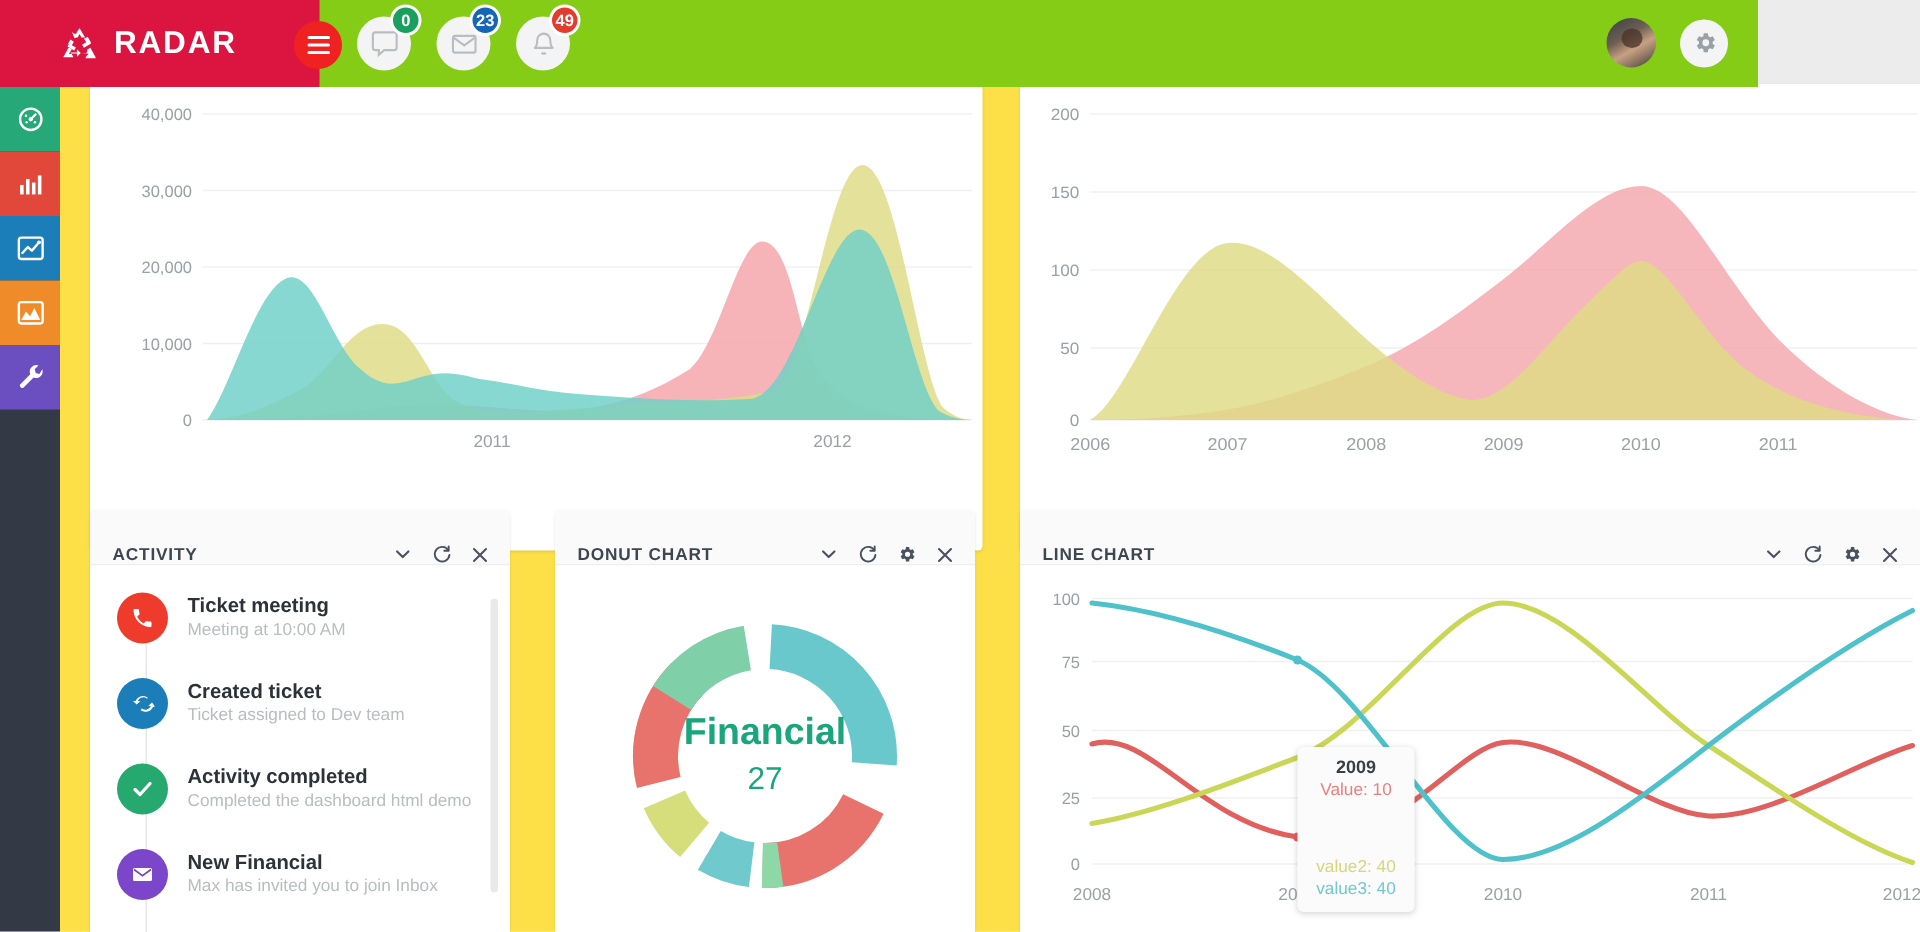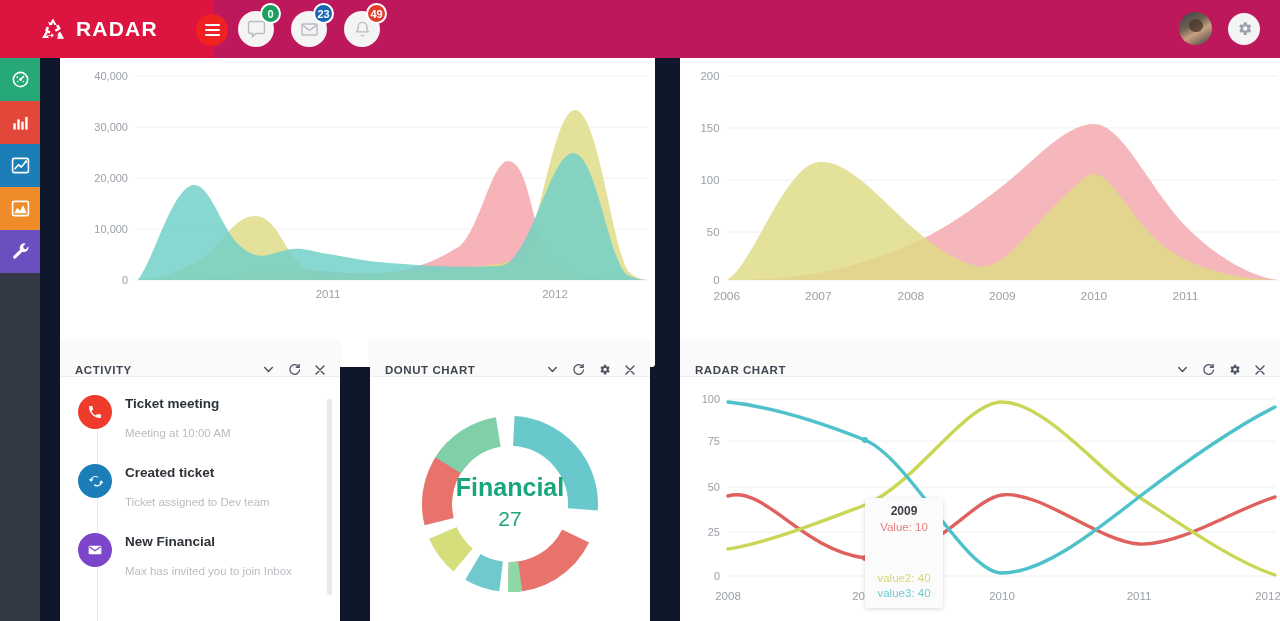--- a/index.html
+++ b/index.html
@@ -6,22 +6,22 @@
   html, body {
     width: 1280px; height: 621px;
     background: #ececec;
     font-family: "Liberation Sans", sans-serif;
     overflow: hidden;
   }
 
   
   .topbar {
     position: absolute; top: 0; left: 0;
-    width: 1280px; height: 58px;
-    background: #be185d;
+    width: 1172px; height: 58px;
+    background: #84cc16;
     z-index: 40;
   }
   .brand {
     position: absolute; top: 0; left: 0;
     width: 213px; height: 58px;
     background: #dc1440;
     display: flex; align-items: center; padding-left: 40px;
   }
   .brand-logo { width: 26px; height: 26px; margin-right: 10px; flex: none; }
   .brand-text {
@@ -97,21 +97,21 @@
     width: 40px; height: 43px;
     display: flex; align-items: center; justify-content: center;
     cursor: pointer;
   }
   .side-item svg { display: block; }
 
   
   .content {
     position: absolute; top: 58px; left: 40px;
     width: 1240px; height: 563px;
-    background: #0f172a;
+    background: #fde047;
   }
 
   .panel {
     position: absolute;
     background: #ffffff;
     border-radius: 3px;
     box-shadow: 0 1px 2px rgba(0,0,0,.10);
   }
 
   .panel-head {
@@ -167,21 +167,21 @@
     flex: none; margin-right: 13px;
     display: flex; align-items: center; justify-content: center;
     position: relative; z-index: 2;
   }
   .act-txt { padding-top: 1px; }
   .act-title {
     font-size: 13.5px; font-weight: bold; color: #2d3238;
     line-height: 16px;
   }
   .act-sub {
-    font-size: 11.5px; color: #b9bcc0; line-height: 15px; margin-top: 14px;
+    font-size: 11.5px; color: #b9bcc0; line-height: 15px; margin-top: 1px;
   }
   .act-scroll {
     position: absolute; right: 8px; top: 22px;
     width: 5px; height: 196px;
     background: #e9e9e9; border-radius: 3px;
     cursor: pointer;
   }
 
   
   .donut-body {
@@ -436,20 +436,31 @@
           <svg width="16" height="16" viewBox="0 0 24 24">
               <path fill="#fff" d="M17.6 6.4A8 8 0 0 0 5.1 9.4H2.5l3.7 3.7 3.7-3.7H7.3a6 6 0 0 1 9-2.4zM21.5 10.9l-3.7 3.7h2.6a6 6 0 0 1-9 2.4l-1.4 1.4a8 8 0 0 0 12.5-3h2.3z"></path>
             </svg>
         </div>
         <div class="act-txt">
           <div class="act-title">Created ticket</div>
           <div class="act-sub">Ticket assigned to Dev team</div>
         </div>
       </div>
 
+      <div class="act-item">
+        <div class="act-icon" style="background:#26a96f">
+          <svg width="16" height="16" viewBox="0 0 24 24">
+              <path d="M4.5 12.5 9.5 17.5 19.5 6.5" fill="none" stroke="#fff" stroke-width="3.2" stroke-linecap="round" stroke-linejoin="round"></path>
+            </svg>
+        </div>
+        <div class="act-txt">
+          <div class="act-title">Activity completed</div>
+          <div class="act-sub">Completed the dashboard html demo</div>
+        </div>
+      </div>
 
       <div class="act-item">
         <div class="act-icon" style="background:#7b46c9">
           <svg width="16" height="16" viewBox="0 0 24 24">
               <rect x="2.5" y="5.5" width="19" height="13" rx="1.6" fill="#fff"></rect>
               <path d="M3.5 7 12 13.2 20.5 7" fill="none" stroke="#7b46c9" stroke-width="1.8"></path>
             </svg>
         </div>
         <div class="act-txt">
           <div class="act-title">New Financial</div>
@@ -510,21 +521,21 @@
           <circle r="73" stroke="#7fcfa9" stroke-dasharray="62 397" transform="rotate(-148)"></circle>
         </g>
         <text class="donut-center-title" x="116" y="110">Financial</text>
         <text class="donut-center-val" x="116" y="140">27</text>
       </svg>
     </div>
   </div>
 
   <div class="panel" id="panel-line">
     <div class="panel-head">
-      <div class="panel-title">RADAR CHART</div>
+      <div class="panel-title">LINE CHART</div>
       <div class="panel-tools">
         <span class="ptool">
           <svg width="13" height="13" viewBox="0 0 24 24">
               <path d="M5 8.5 12 15.5 19 8.5" fill="none" stroke="#4a5160" stroke-width="2.6" stroke-linecap="round" stroke-linejoin="round"></path>
             </svg>
         </span>
         <span class="ptool">
           <svg width="13" height="13" viewBox="0 0 24 24">
               <path d="M20 7a9 9 0 1 0 1.4 6" fill="none" stroke="#4a5160" stroke-width="2.4" stroke-linecap="round"></path>
               <path d="M20.5 2.5V7.8h-5.3" fill="none" stroke="#4a5160" stroke-width="2.4" stroke-linecap="round" stroke-linejoin="round"></path>

